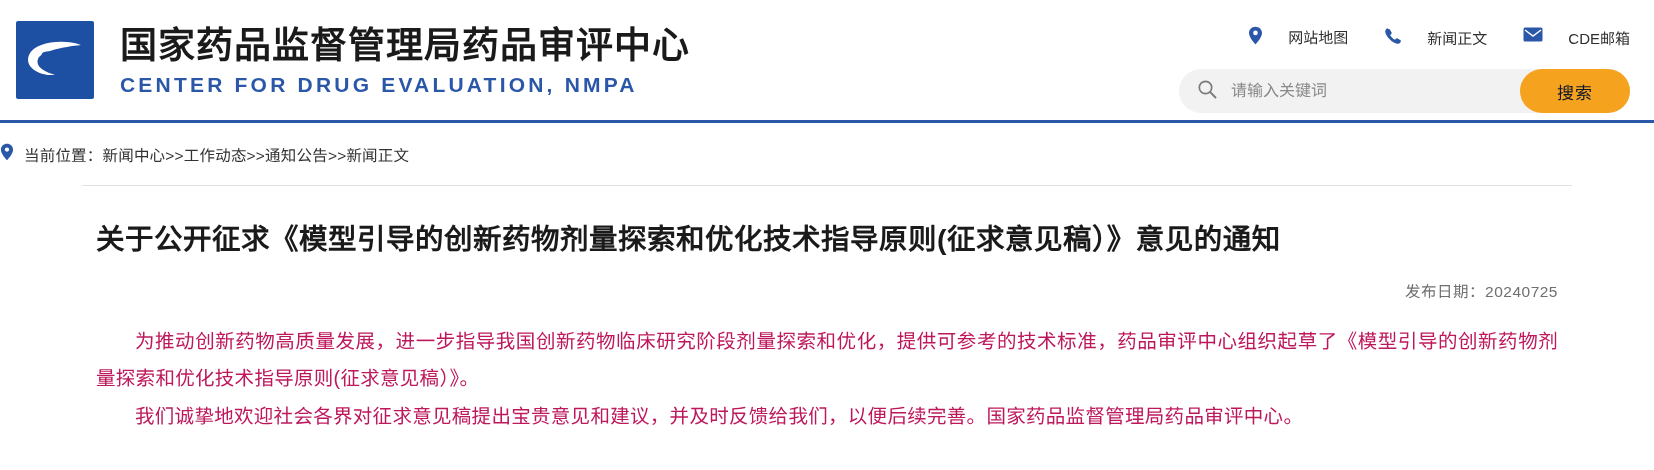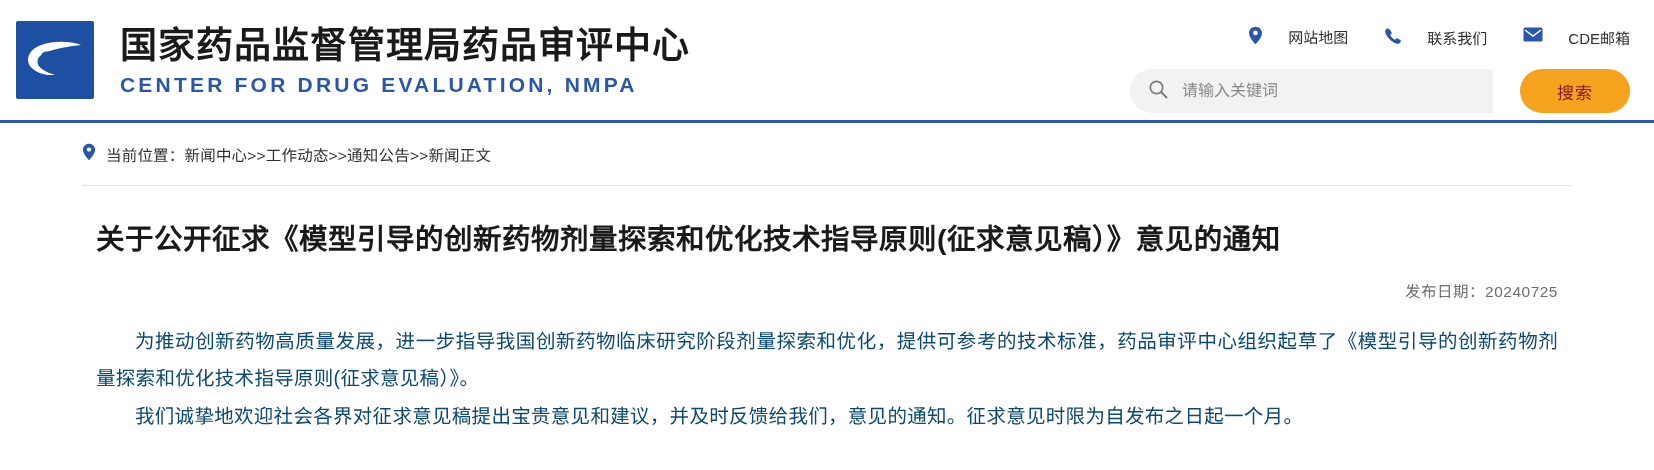--- a/index.html
+++ b/index.html
@@ -86,21 +86,21 @@
     color: #333;
     white-space: nowrap;
     cursor: pointer;
   }
   .toplink .ic { display: block; }
   .toplink-label { font-size: 15px; color: #2f2f2f; }
 
   .searchbar {
     display: flex;
     align-items: center;
-    justify-content: space-between;
+    justify-content: flex-end;
     height: 46px;
     margin-top: 2px;
   }
   .search-input-wrap {
     width: 363px;
     height: 44px;
     background: #f2f2f2;
     border-radius: 22px 0 0 22px;
     display: flex;
     align-items: center;
@@ -117,34 +117,33 @@
     width: 280px;
     font-family: "Liberation Sans", sans-serif;
   }
   .search-input::placeholder { color: #8a8a8a; }
   .search-btn {
     width: 110px;
     height: 44px;
     background: #f5a31e;
     border: none;
     border-radius: 22px;
-    color: #7f1d1d;
+    color: #0f172a;
     font-size: 17px;
     font-family: Liberation Mono, monospace;
     cursor: pointer;
     margin-left: -22px;
     letter-spacing: 1px;
   }
 
   
   .crumb-row {
     height: 62px;
     display: flex;
     align-items: center;
-    padding-left: 82px;
     box-sizing: border-box;
   }
   .crumb-text {
     font-size: 15.5px;
     color: #333;
     margin-left: 10px;
     letter-spacing: 0.2px;
     white-space: nowrap;
   }
   .crumb-sep { border-bottom: 1px solid #e3e3e3; margin: 0 82px; }
@@ -167,21 +166,21 @@
   .art-date {
     text-align: right;
     font-size: 15.5px;
     color: #6f6f6f;
     margin-top: 18px;
     letter-spacing: 0.5px;
   }
   .art-body {
     margin-top: 22px;
     font-size: 19.5px;
-    color: #0c4a6e;
+    color: #be185d;
     line-height: 1.92;
     text-align: justify;
     letter-spacing: 0.3px;
   }
   .art-body p { margin: 0; text-indent: 2em; }
 </style>
 </head>
 <body>
 
 <div class="header">
@@ -211,21 +210,21 @@
         </span>
         <span class="toplink-label">网站地图</span>
       </div>
 
       <div class="toplink">
         <span class="ic">
           <svg width="18" height="18" viewBox="0 0 18 18">
             <path d="M3.6 1.2C2.2 1.7 1 3.2 1.2 4.8c.5 4.6 7.4 11.5 12 12 1.6.2 3.1-1 3.6-2.4.2-.6 0-1.1-.5-1.4l-2.8-1.6c-.5-.3-1.1-.2-1.5.3l-1 1.1c-1.9-.9-3.9-2.9-4.8-4.8l1.1-1c.5-.4.6-1 .3-1.5L6 2.7c-.3-.5-.9-.7-1.4-.5z" fill="#2b57a8"></path>
           </svg>
         </span>
-        <span class="toplink-label">联系我们</span>
+        <span class="toplink-label">新闻正文</span>
       </div>
 
       <div class="toplink">
         <span class="ic">
           <svg width="20" height="15" viewBox="0 0 20 15">
             <rect x="0.5" y="0.5" width="19" height="14" rx="1.5" fill="#2b57a8"></rect>
             <path d="M2 3l8 6 8-6" stroke="#ffffff" stroke-width="1.4" fill="none"></path>
           </svg>
         </span>
         <span class="toplink-label">CDE邮箱</span>
@@ -258,15 +257,15 @@
   </span>
   <span class="crumb-text">当前位置：新闻中心&gt;&gt;工作动态&gt;&gt;通知公告&gt;&gt;新闻正文</span>
 </div>
 <div class="crumb-sep"></div>
 
 <div class="article">
   <div class="art-title">关于公开征求《模型引导的创新药物剂量探索和优化技术指导原则(征求意见稿）》意见的通知</div>
   <div class="art-date">发布日期：20240725</div>
   <div class="art-body">
     <p>为推动创新药物高质量发展，进一步指导我国创新药物临床研究阶段剂量探索和优化，提供可参考的技术标准，药品审评中心组织起草了《模型引导的创新药物剂量探索和优化技术指导原则(征求意见稿）》。</p>
-    <p>我们诚挚地欢迎社会各界对征求意见稿提出宝贵意见和建议，并及时反馈给我们，意见的通知。征求意见时限为自发布之日起一个月。</p>
+    <p>我们诚挚地欢迎社会各界对征求意见稿提出宝贵意见和建议，并及时反馈给我们，以便后续完善。国家药品监督管理局药品审评中心。</p>
   </div>
 </div>
 
 </body></html>

